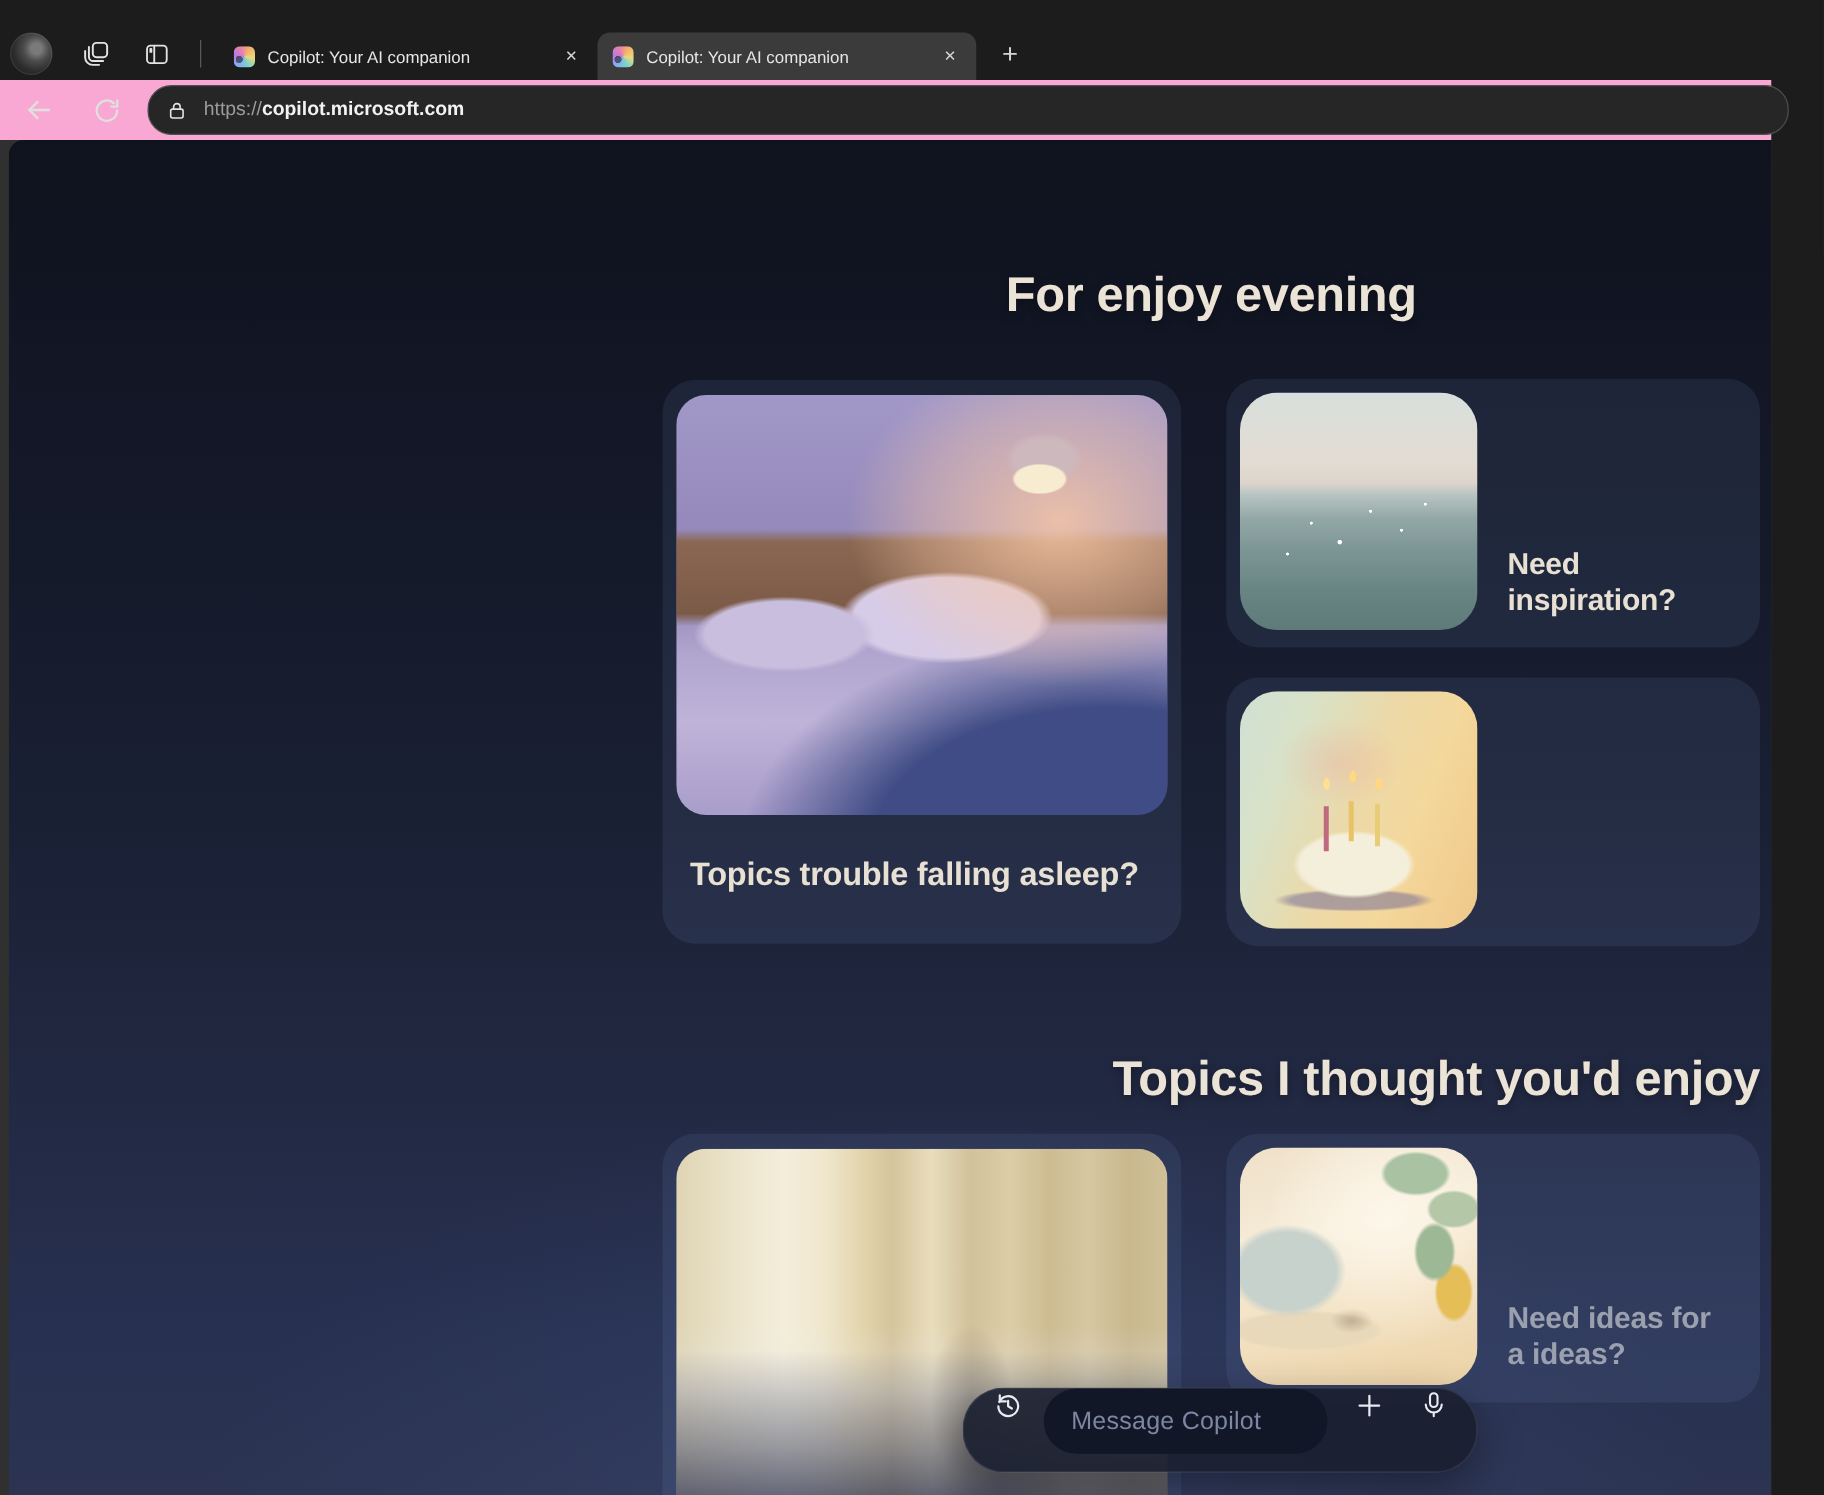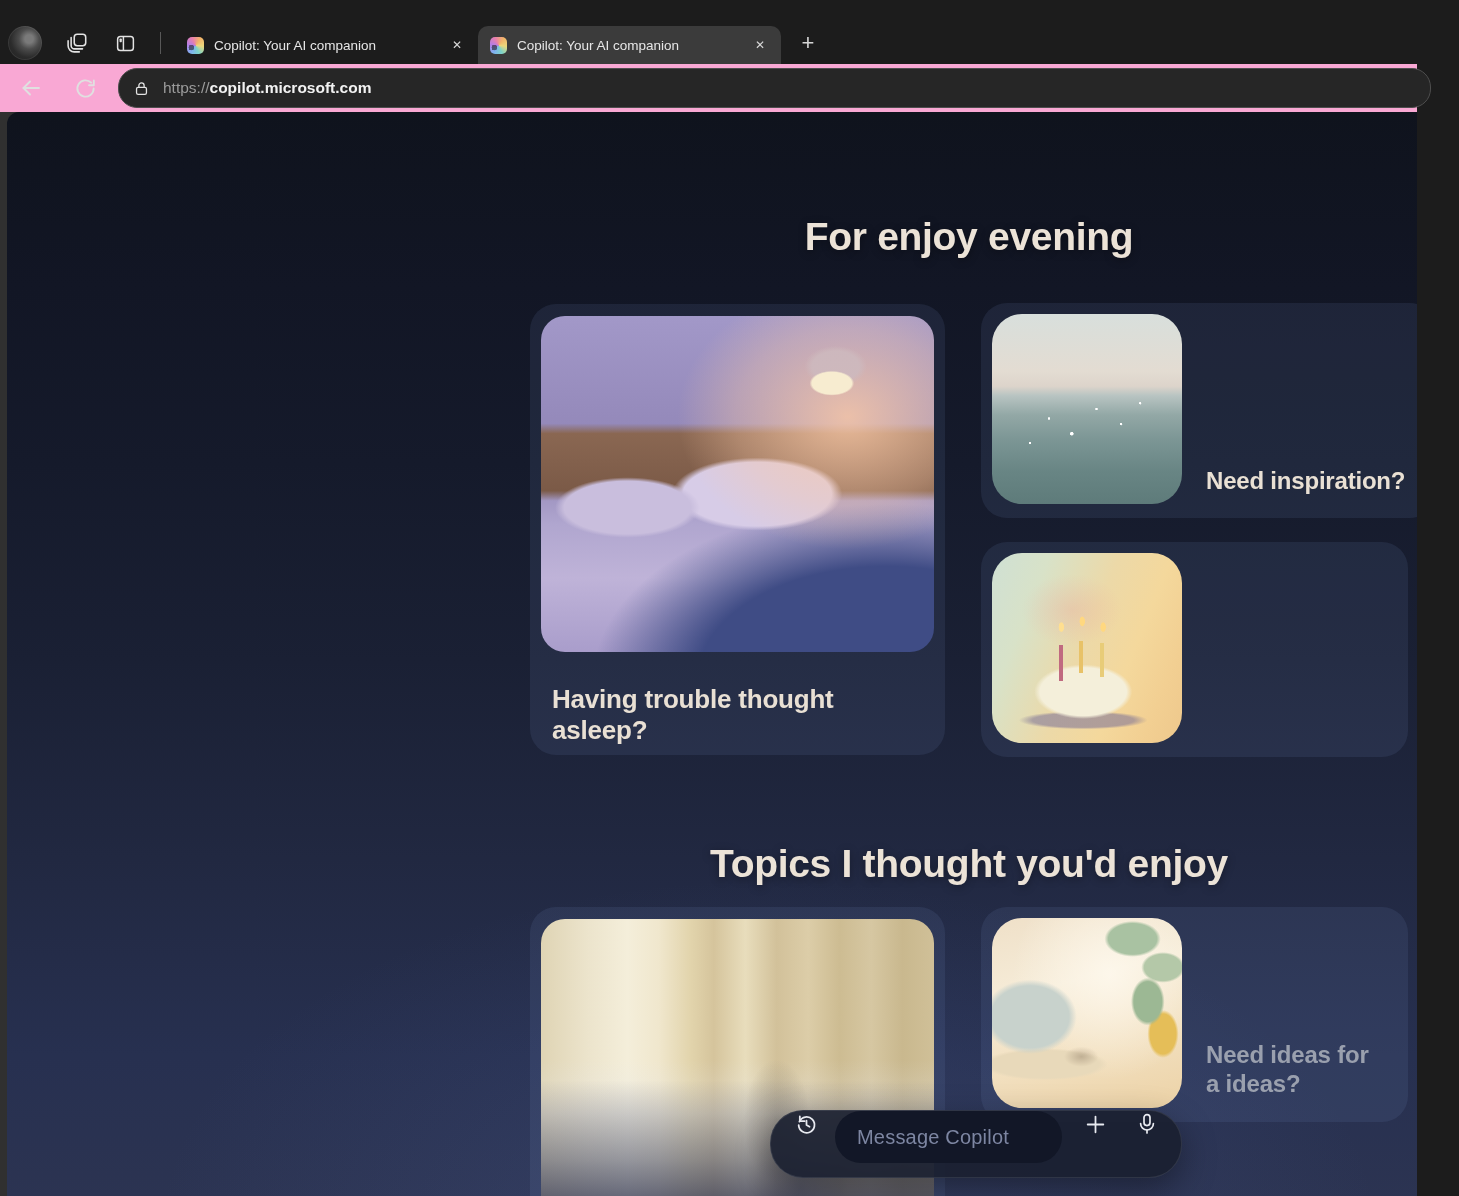--- a/index.html
+++ b/index.html
@@ -49,28 +49,28 @@
   .page{position:relative;width:100%;height:100%;overflow:hidden;border-radius:12px 0 0 12px;
     background:
       radial-gradient(62% 46% at 54% 102%, rgba(88,108,170,0.22), rgba(88,108,170,0) 70%),
       linear-gradient(180deg,#0f131d 0%,#121625 16%,#151a2b 32%,#1a2034 50%,#212841 68%,#273050 86%,#2c3452 100%);}
   .sections{position:absolute;left:523px;top:0;width:878px;height:100%;}
 
   .sec-heading{position:absolute;width:100%;text-align:center;margin:0;
     font-size:39px;font-weight:700;letter-spacing:-0.3px;color:#ece3d7;
     text-shadow:0 2px 8px rgba(0,0,0,0.35);}
   .h-evening{top:103px;}
-  .h-topics{top:730px;}
+  .h-topics{top:730px;text-align:right;}
 
   .card{position:absolute;border-radius:26px;background:rgba(142,162,222,0.10);cursor:pointer;}
   .card-big{left:0;width:415px;}
   .card-sleep{top:192px;height:451px;}
   .card-abstract{top:795px;height:403px;}
   .card-side{left:451px;width:427px;height:215px;}
-  .card-insp{top:191px;padding-left:28px;}
+  .card-insp{top:191px;}
   .card-bday{top:430px;}
   .card-logo{top:795px;}
 
   .img-big{position:absolute;left:11px;top:12px;width:393px;height:336px;border-radius:24px;}
   .thumb{position:absolute;left:11px;top:11px;width:190px;height:190px;border-radius:30px;}
   .big-label{position:absolute;left:22px;top:380px;right:20px;
     font-size:26px;font-weight:700;color:#e9e0d4;letter-spacing:-0.2px;}
   .side-label{position:absolute;left:225px;right:26px;bottom:23px;
     font-size:24px;font-weight:700;line-height:29px;color:#e9e0d4;letter-spacing:-0.2px;}
   .side-label.muted{color:#9aa0ae;bottom:24px;}
@@ -200,21 +200,21 @@
   </div>
 
   <div class="frame">
     <div class="page">
       <div class="sections">
 
         <h1 class="sec-heading h-evening">For enjoy evening</h1>
 
         <div class="card card-big card-sleep">
           <div class="img-big img-bed"></div>
-          <div class="big-label">Having trouble thought asleep?</div>
+          <div class="big-label">Topics trouble falling asleep?</div>
         </div>
 
         <div class="card card-side card-insp">
           <div class="thumb img-ocean"></div>
           <div class="side-label">Need inspiration?</div>
         </div>
 
         <div class="card card-side card-bday">
           <div class="thumb img-cake"></div>
         </div>

